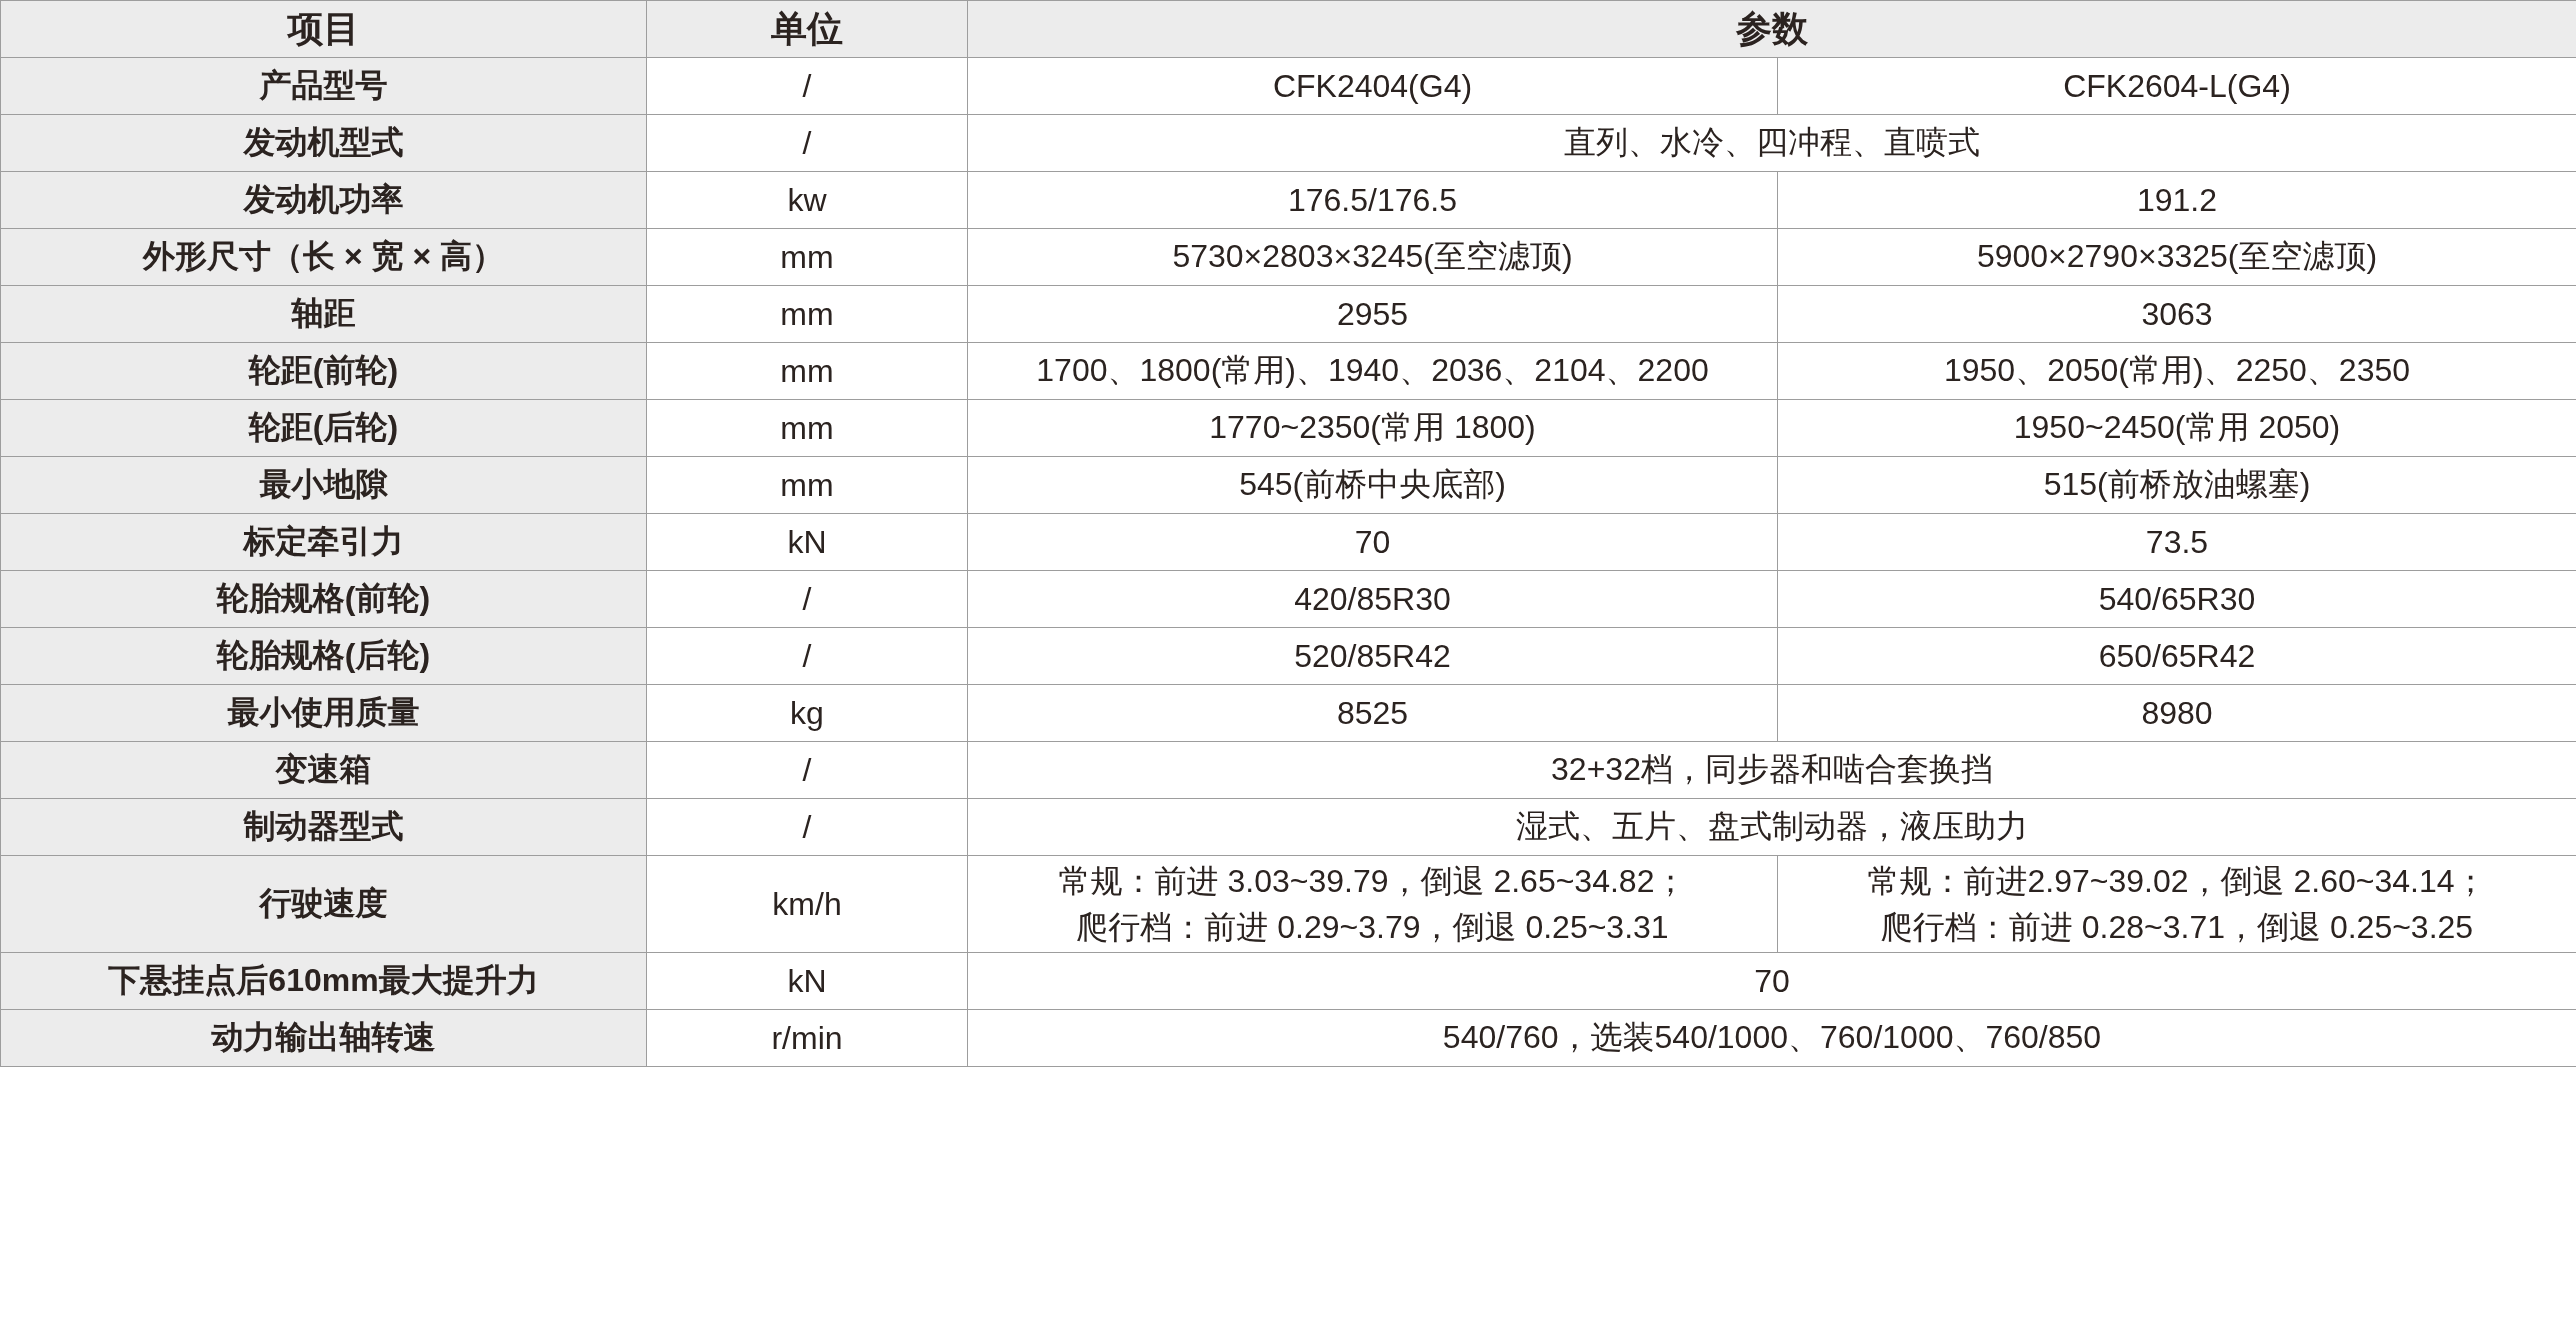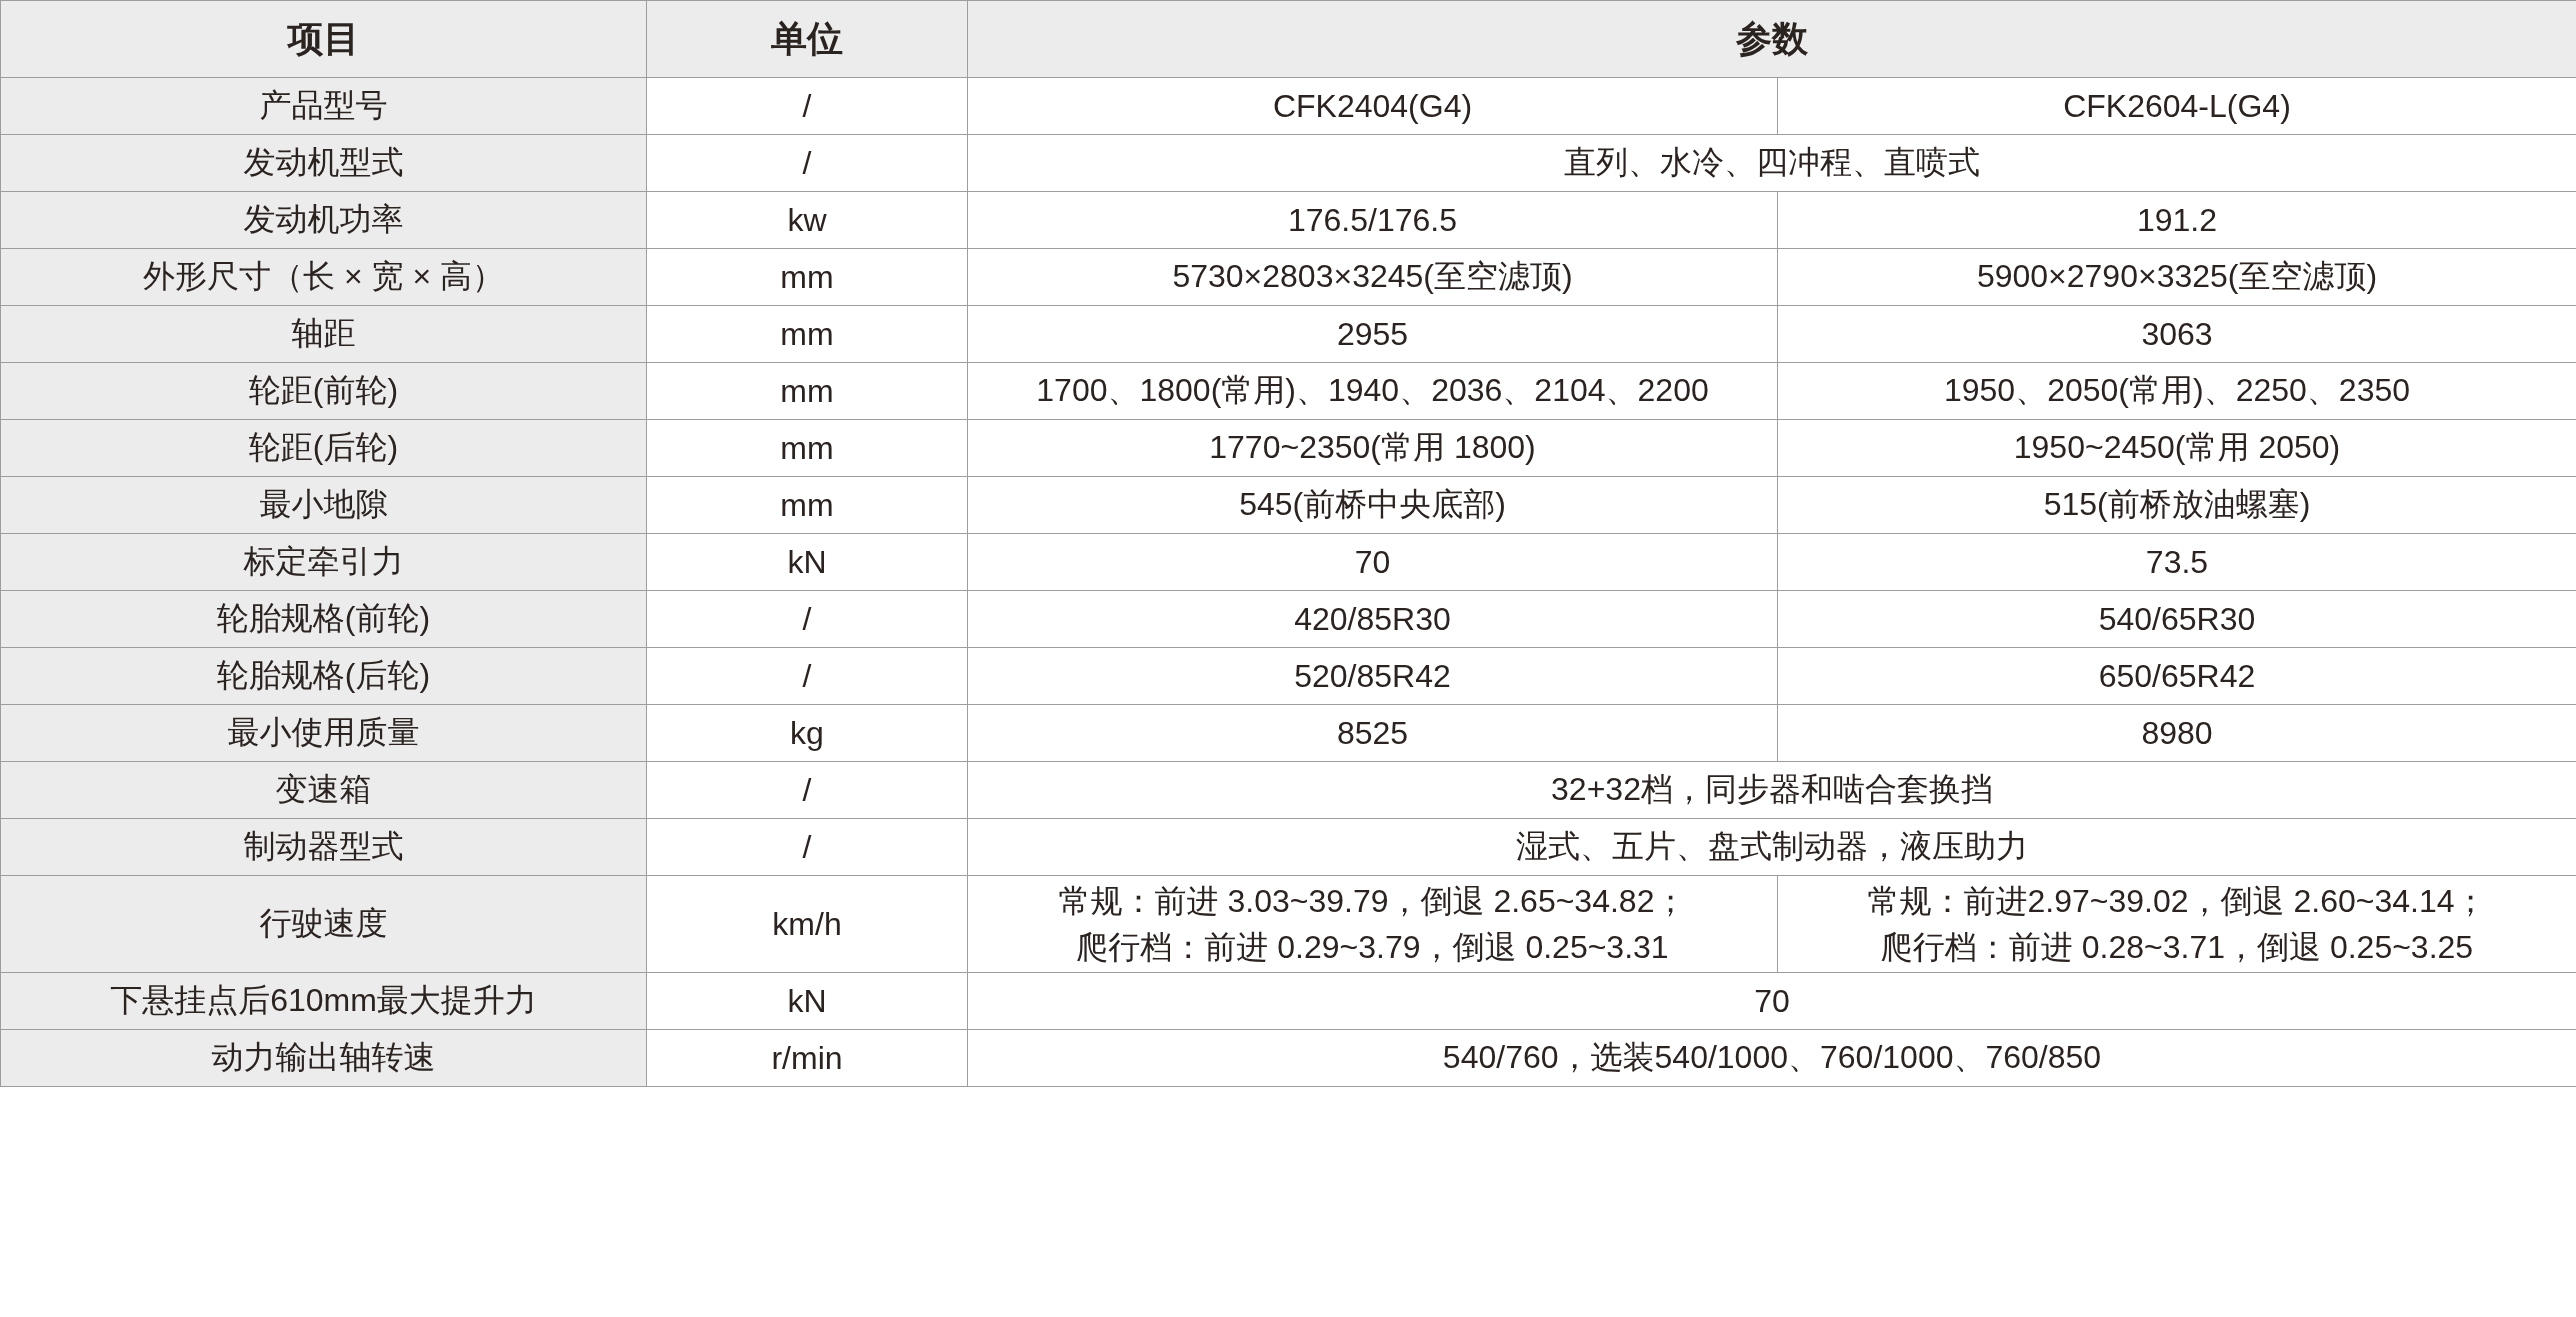--- a/index.html
+++ b/index.html
@@ -23,29 +23,30 @@
     text-align: center;
     vertical-align: middle;
     padding: 1.8px 10.7px;
     overflow: hidden;
     white-space: nowrap;
   }
   .spec thead th {
     background: #ececec;
     font-size: 36px;
     font-weight: bold;
-    height: 77px;
+    height: 57px;
   }
   .spec tbody td {
     font-size: 32px;
     height: 57px;
     background: #ffffff;
   }
   .spec tbody td.c-label {
     background: #ececec;
+    font-weight: bold;
   }
   .spec tbody td.multi {
     line-height: 1.45;
     white-space: normal;
     text-align: center;
   }
 </style>
 </head>
 <body>
 

